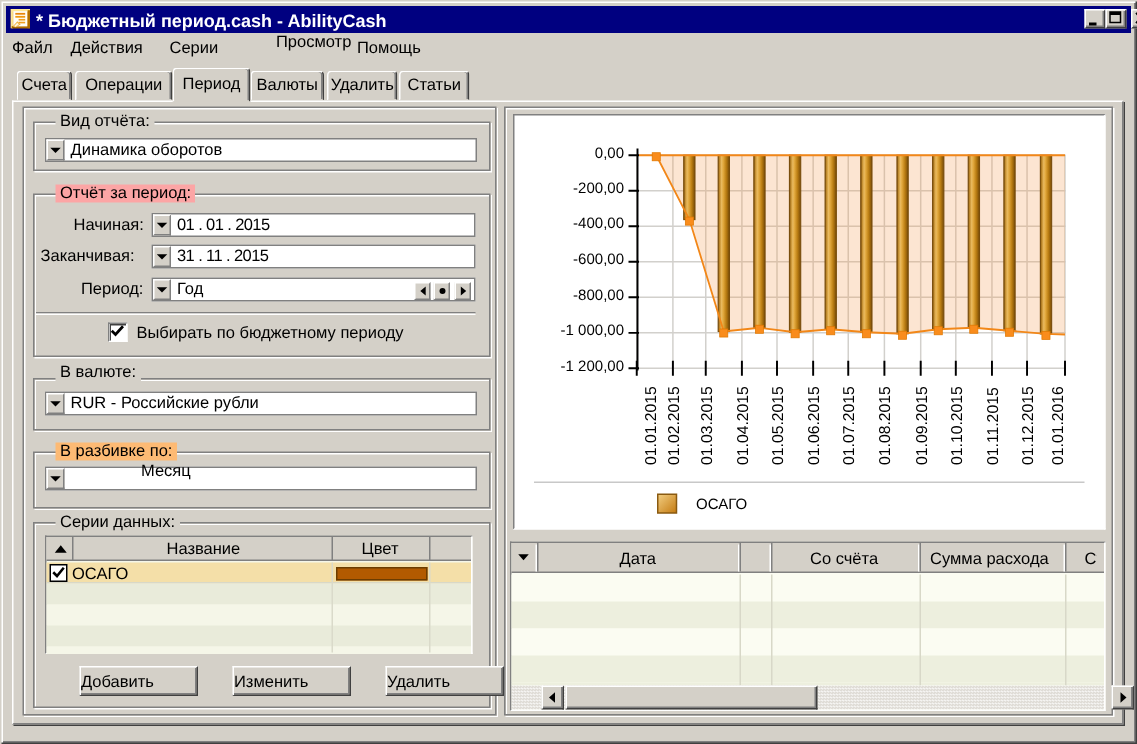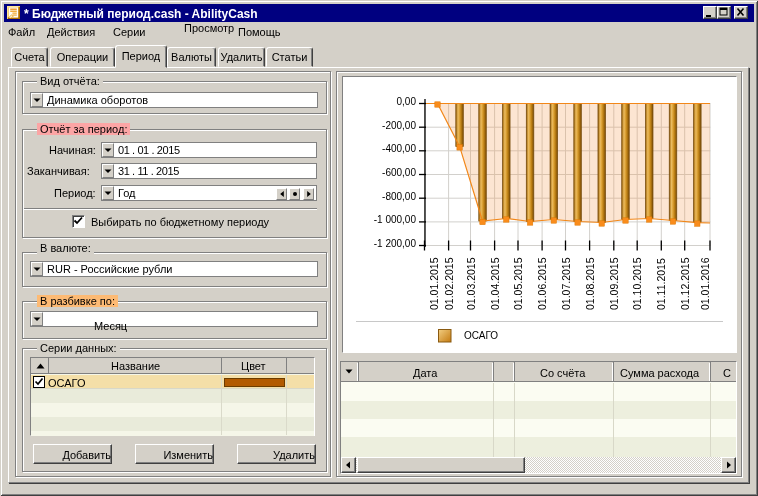--- a/index.html
+++ b/index.html
@@ -1,19 +1,19 @@
 <!DOCTYPE html>
 <html><head><meta charset="utf-8">
 <style>
 html,body{margin:0;padding:0;}
 body{width:758px;height:496px;overflow:hidden;background:#D4D0C8;
  font-family:"Liberation Sans",sans-serif;font-size:11px;color:#000;-webkit-font-smoothing:antialiased;}
 *{box-sizing:border-box;}
 .a{position:absolute;}
-.btn{border:1px solid;border-color:#fff #404040 #404040 #fff;box-shadow:inset -1px -1px 0 #808080;background:#D4D0C8;text-align:right;}
+.btn{border:1px solid;border-color:#fff #404040 #404040 #fff;box-shadow:inset -1px -1px 0 #808080;background:#D4D0C8;text-align:left;margin-left:20px;}
 .etch{border:1px solid #808080;box-shadow:inset 1px 1px 0 #fff, 1px 1px 0 #fff;}
 .lbl{white-space:nowrap;}
 </style></head><body>
 
 <div class="a" style="left:0;top:0;width:758px;height:496px;box-shadow:inset 1px 1px 0 #D4D0C8, inset -1px -1px 0 #404040, inset 2px 2px 0 #fff, inset -2px -2px 0 #808080;"></div>
 <div class="a" style="left:4px;top:4px;width:750px;height:18px;background:#000080;"></div>
 <svg class="a" style="left:7px;top:6px;" width="13" height="13" viewBox="0 0 13 13">
 <rect x="0" y="0" width="13" height="13" fill="#D98C08"></rect>
 <path d="M0 0 L13 0 L13 1.6 L1.6 1.6 L1.6 13 L0 13 Z" fill="#FFE794"></path>
 <rect x="11.4" y="0.8" width="1.6" height="12.2" fill="#B06E00"></rect>
@@ -106,21 +106,21 @@
 <div class="a" style="left:31px;top:262px;width:12px;height:14px;background:#D4D0C8;border:1px solid;border-color:#fff #808080 #808080 #fff;"><svg width="10" height="12" viewBox="0 0 10 12">
       <path d="M1.5 4.5 L8.5 4.5 L5 8 Z" fill="#000"></path>
     </svg></div>
 <div class="a lbl" style="left:47px;top:263px;">RUR - Российские рубли</div>
 <div class="a etch" style="left:22px;top:301px;width:305px;height:38px;"></div>
 <div class="a lbl" style="left:37px;top:295px;background:#fdba74;padding:0 3px;">В разбивке по:</div>
 <div class="a" style="left:30px;top:311px;width:288px;height:16px;background:#fff;border:1px solid #808080;"></div>
 <div class="a" style="left:31px;top:312px;width:12px;height:14px;background:#D4D0C8;border:1px solid;border-color:#fff #808080 #808080 #fff;"><svg width="10" height="12" viewBox="0 0 10 12">
       <path d="M1.5 4.5 L8.5 4.5 L5 8 Z" fill="#000"></path>
     </svg></div>
-<div class="a lbl" style="left:47px;top:320px;padding-left:47px;">Месяц</div>
+<div class="a lbl" style="left:47px;top:308px;padding-left:47px;">Месяц</div>
 <div class="a etch" style="left:22px;top:348px;width:305px;height:124px;"></div>
 <div class="a lbl" style="left:37px;top:342px;background:#D4D0C8;padding:0 3px;">Серии данных:</div>
 <div class="a" style="left:30px;top:357px;width:285px;height:79px;background:#F5F6E8;border:1px solid;border-color:#808080 #fff #fff #808080;"></div>
 <div class="a" style="left:31px;top:358px;width:283px;height:16px;background:#D4D0C8;border-bottom:1px solid #808080;"></div>
 <svg class="a" style="left:36px;top:363px;" width="9" height="6" viewBox="0 0 9 6">
     <path d="M4.5 0.5 L8.5 5.5 L0.5 5.5 Z" fill="#000"></path>
   </svg>
 <div class="a" style="left:48px;top:358px;width:1px;height:16px;background:#808080;"></div>
 <div class="a" style="left:221px;top:358px;width:1px;height:16px;background:#808080;"></div>
 <div class="a" style="left:286px;top:358px;width:1px;height:16px;background:#808080;"></div>

